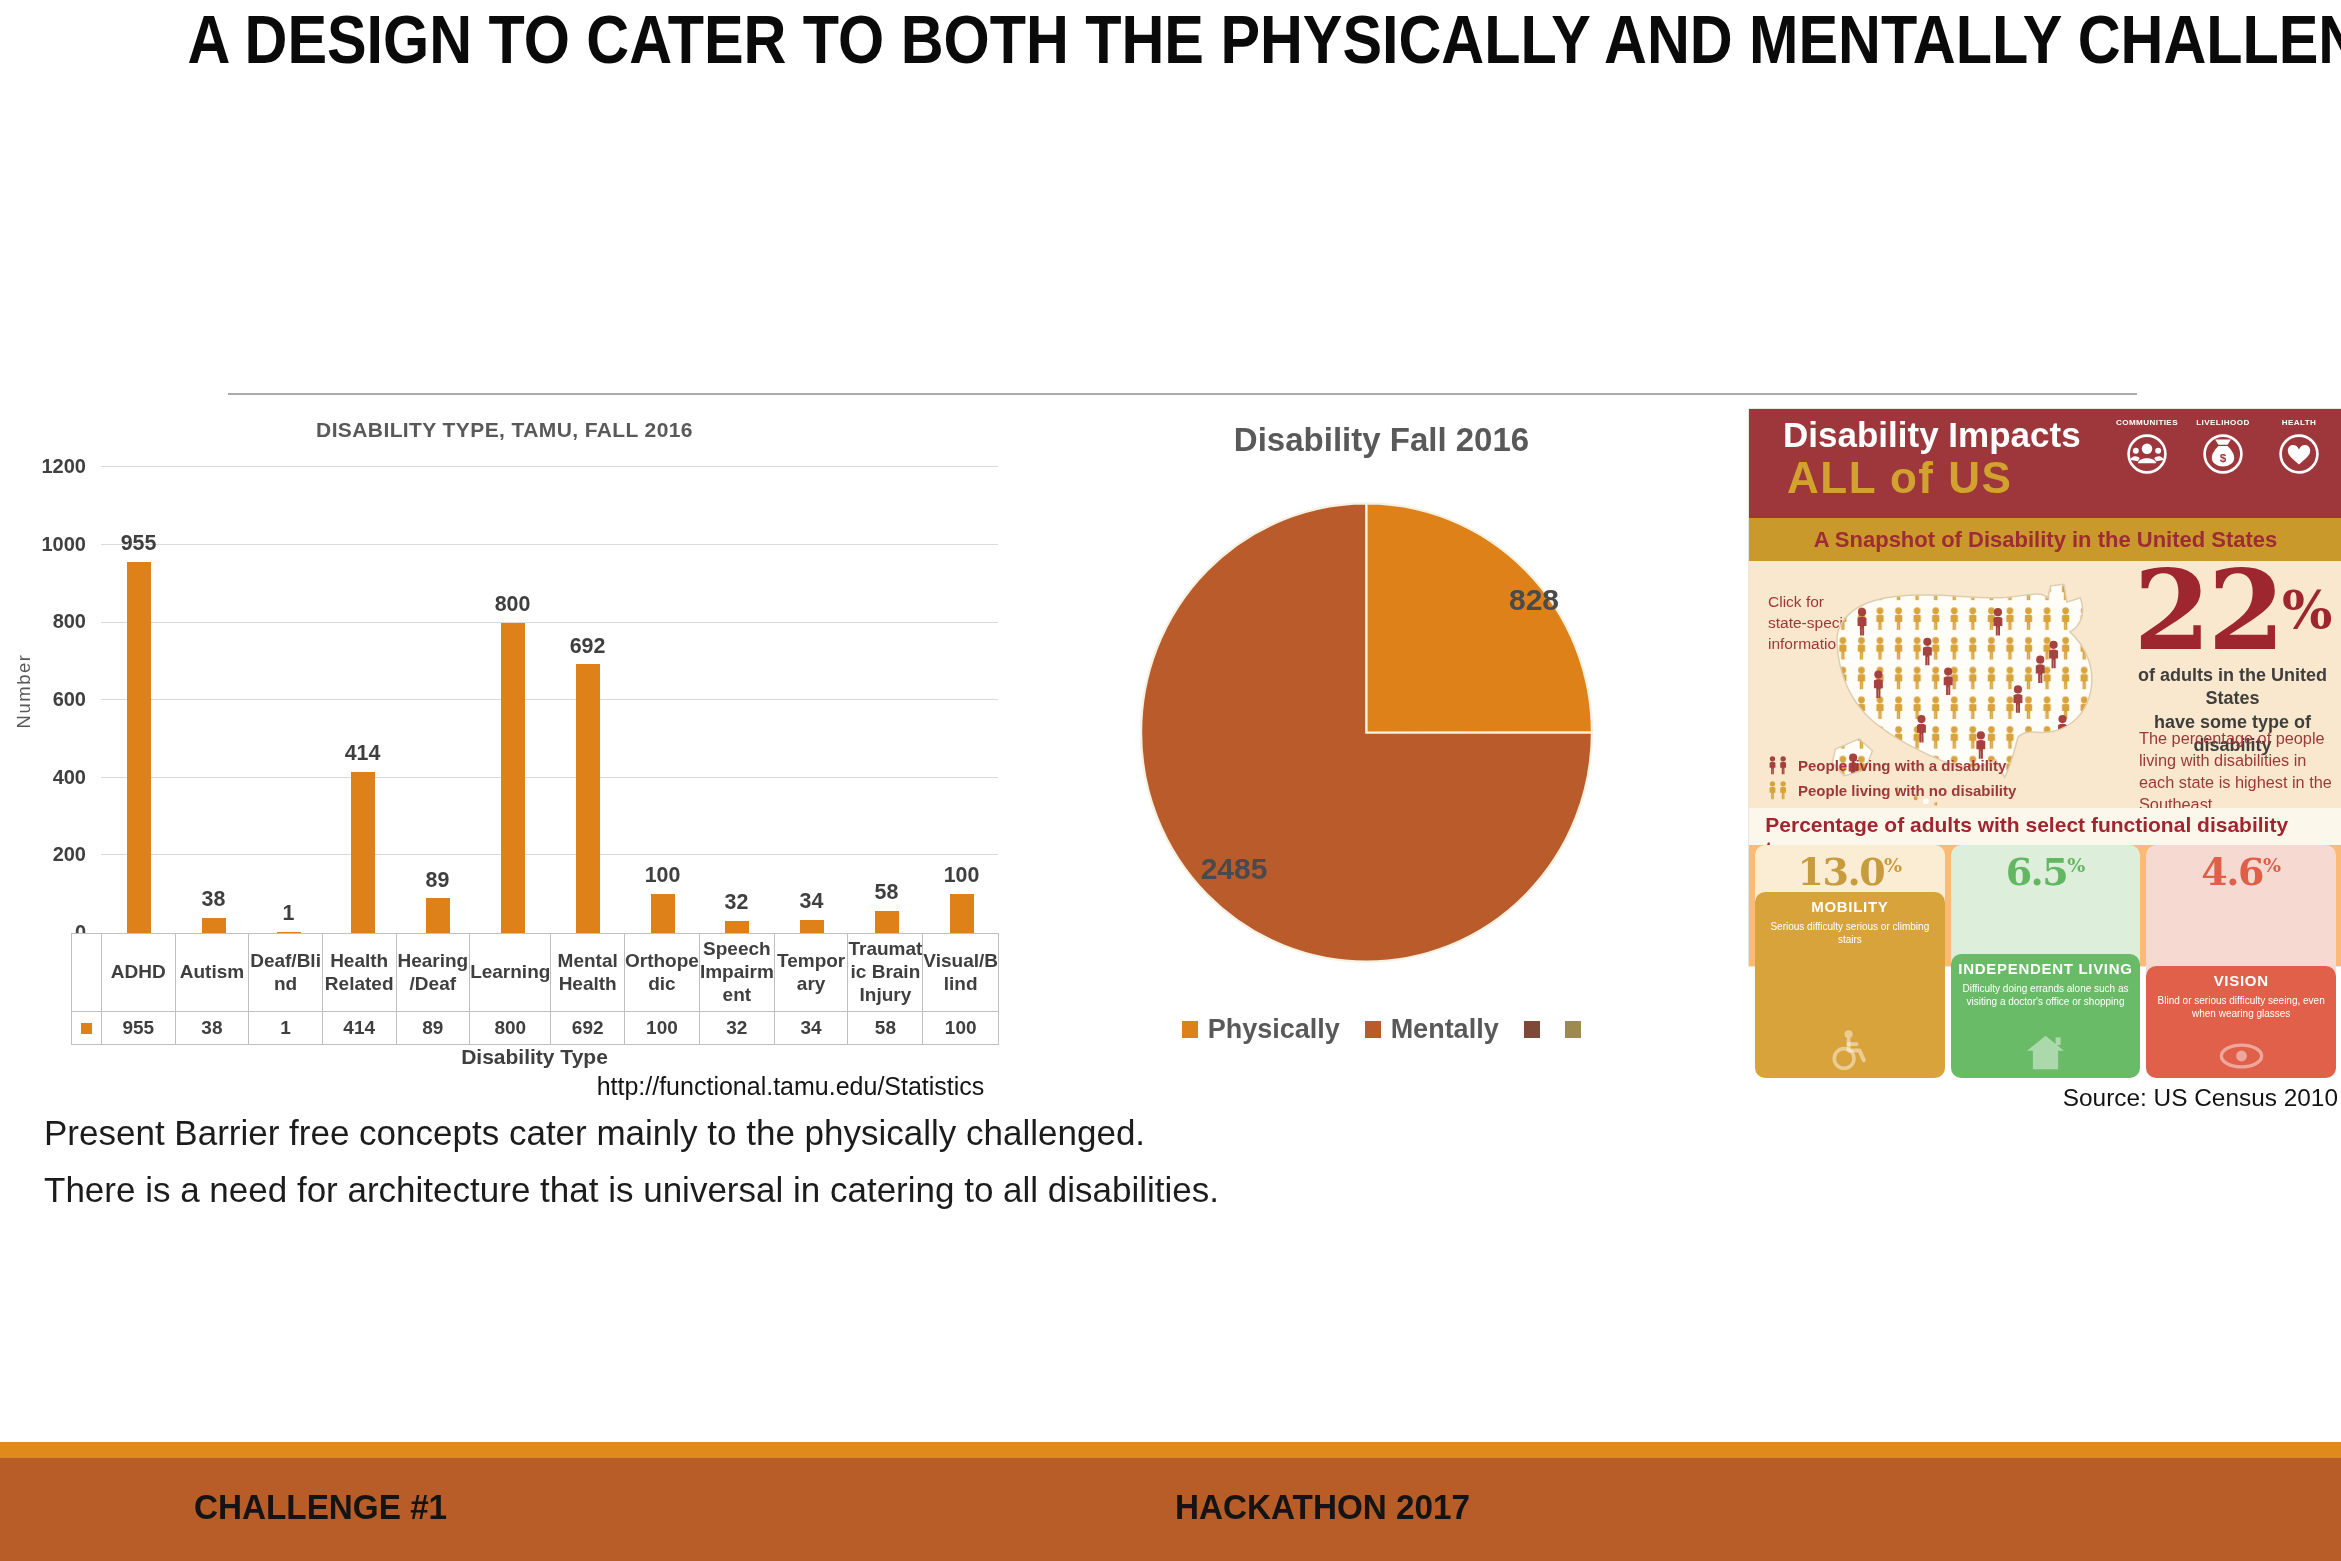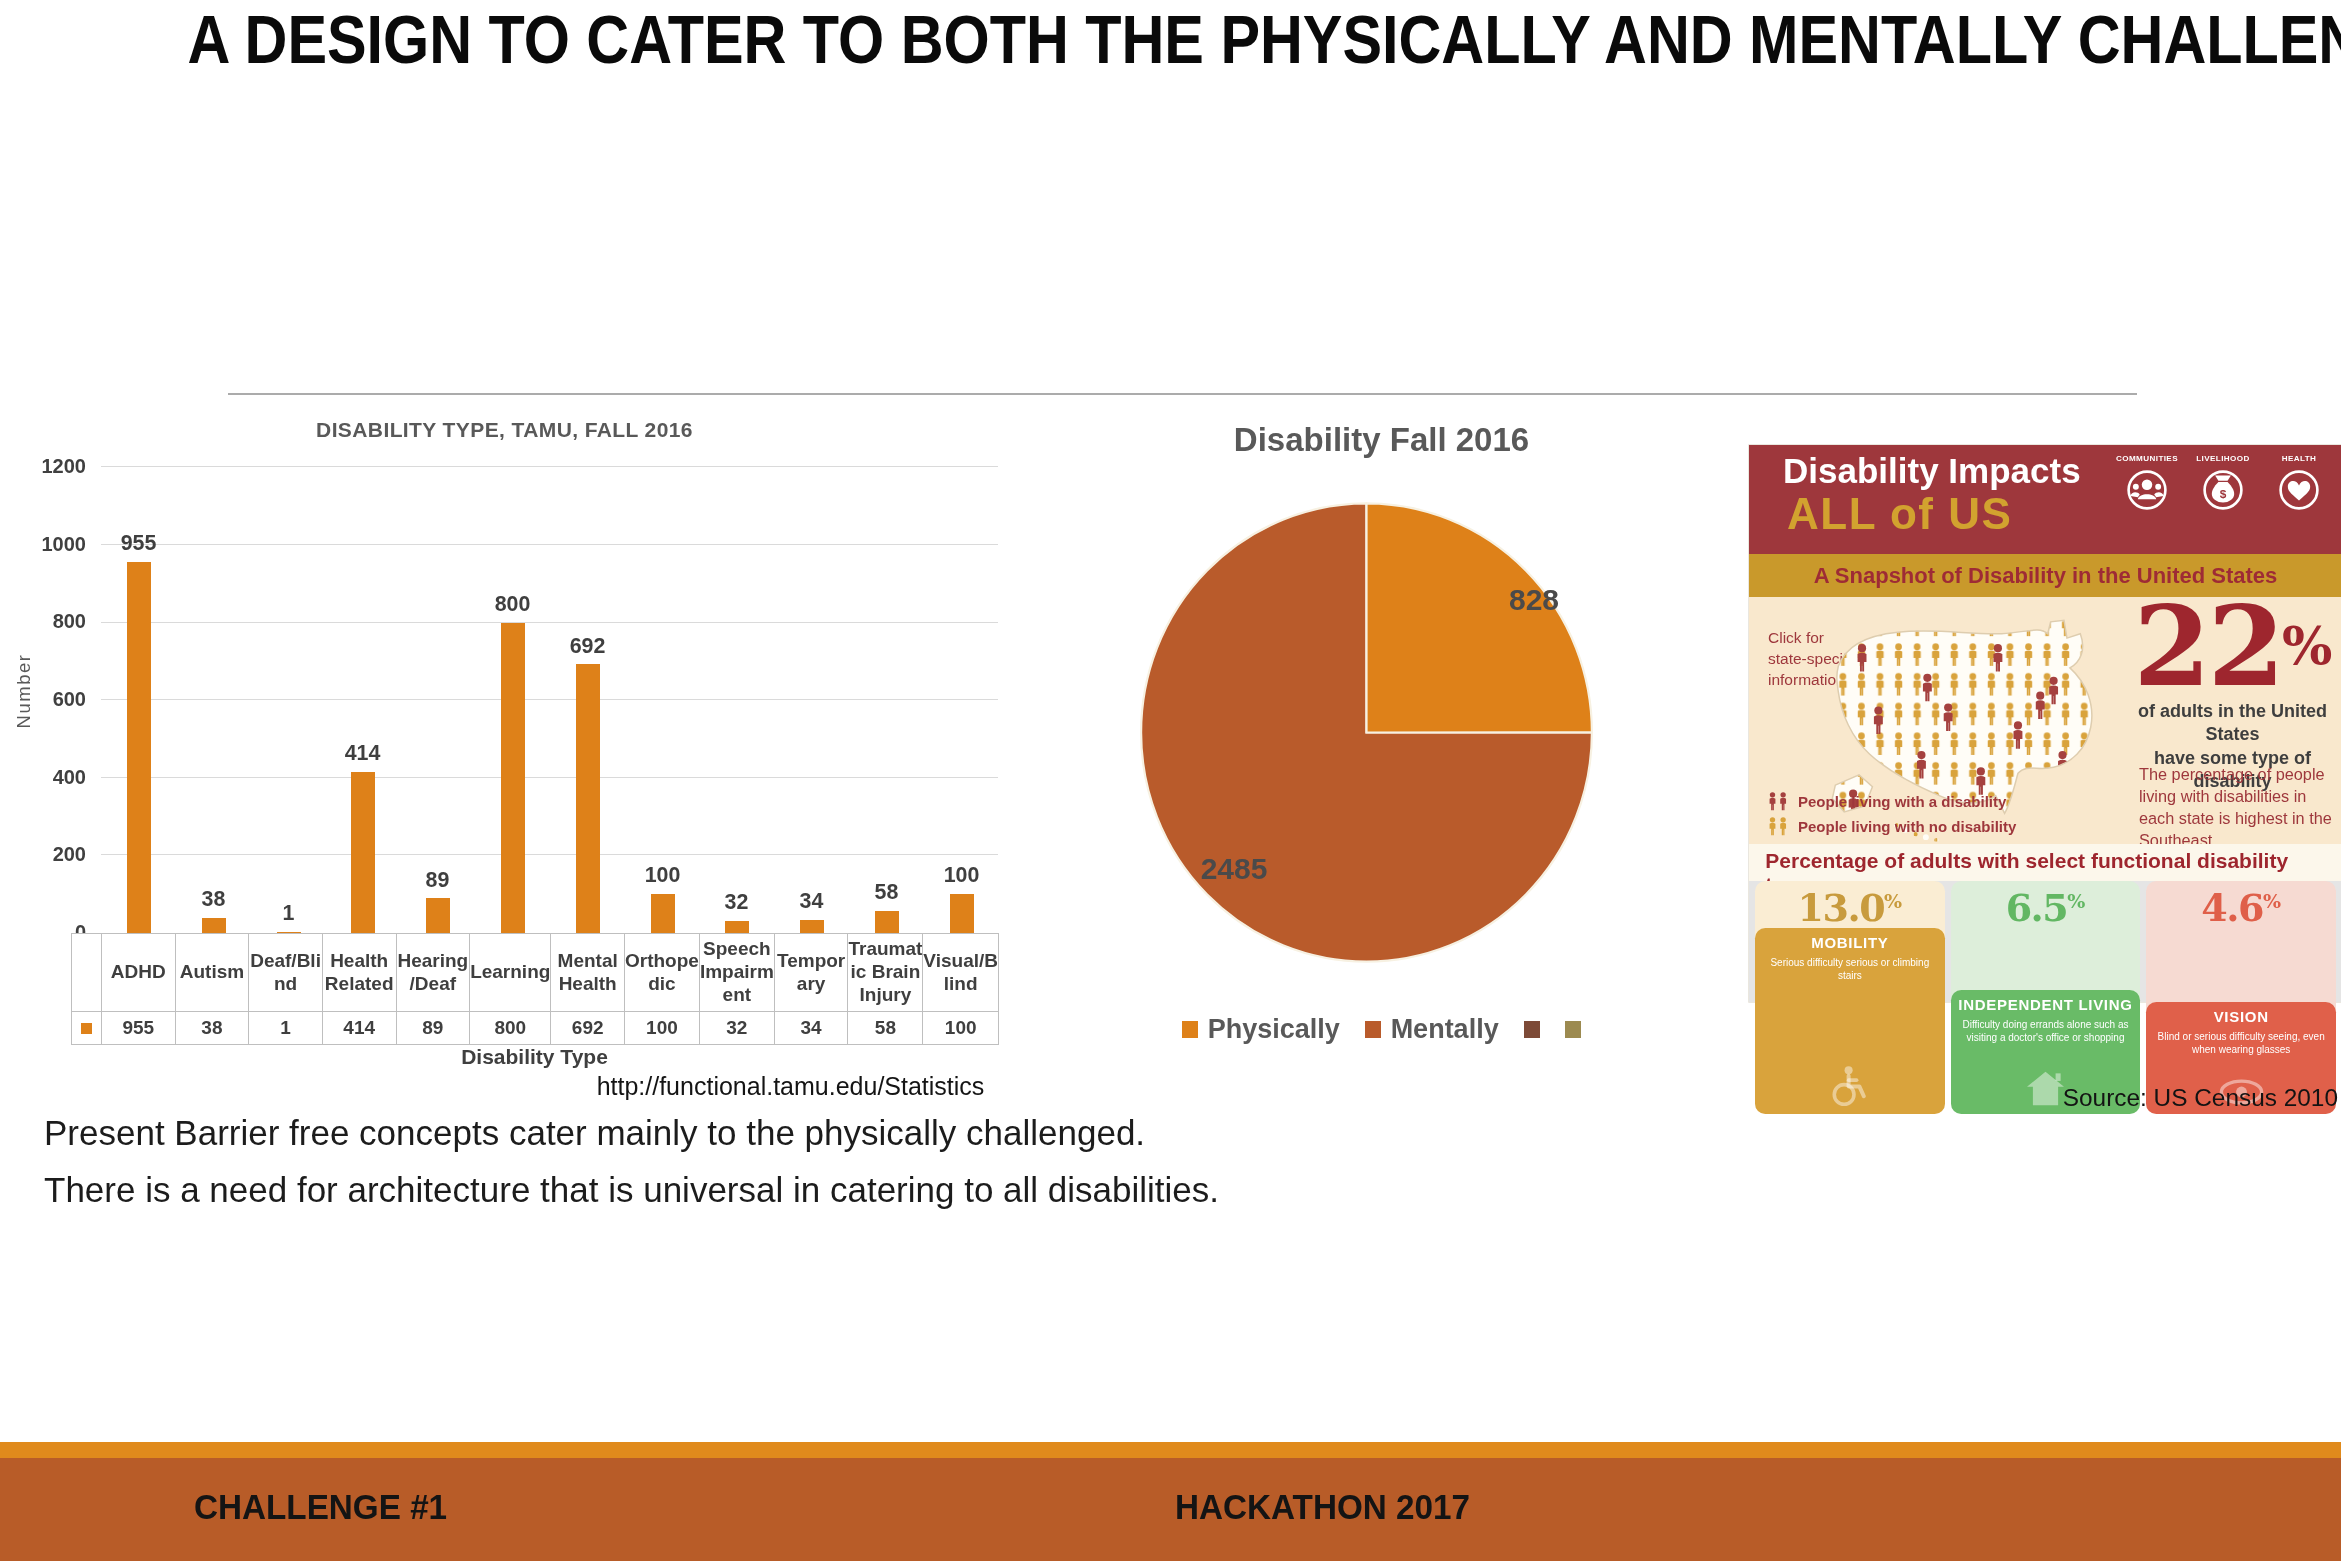--- a/index.html
+++ b/index.html
@@ -42,22 +42,22 @@
   .pie-title{position:absolute;left:1130px;top:421px;width:503px;text-align:center;
              font-weight:bold;font-size:33px;color:#595959;}
   #pie-svg{position:absolute;left:1130px;top:492px;}
   .pie-lab{position:absolute;font-weight:bold;font-size:30px;color:#4a4a4a;text-align:center;width:118px;}
   #pie-legend{position:absolute;left:1130px;top:1014px;width:503px;display:flex;
               justify-content:center;align-items:center;gap:25px;}
   #pie-legend .pl{display:flex;align-items:center;gap:9.6px;font-weight:bold;font-size:27px;color:#595959;}
   #pie-legend .sw{width:16.3px;height:16.3px;display:inline-block;}
 
   
-  .ig{position:absolute;left:1749px;top:409px;width:593px;height:557px;background:#e5e5e5;
-      box-shadow:0 0 0 0.7px #e2ddd2;margin-top:36px;}
+  .ig{position:absolute;left:1749px;top:409px;width:593px;height:557px;background:#fdba74;
+      box-shadow:0 0 0 0.7px #e2ddd2;}
   .ig-header{position:absolute;left:0;top:0;width:593px;height:109px;background:#9e373c;}
   .ig-t1{position:absolute;left:34px;top:6px;font-weight:bold;font-size:35px;color:#ffffff;}
   .ig-t2{position:absolute;left:38px;top:44px;font-weight:bold;font-size:44px;color:#d2a22f;letter-spacing:1.5px;}
   .ig-icongrp{position:absolute;top:9px;width:74px;text-align:center;}
   .ig-iconlab{font-weight:bold;font-size:8.1px;color:#ffffff;letter-spacing:0.4px;}
   .ig-icongrp svg{margin-top:4.4px;}
   .ig-gold{position:absolute;left:0;top:109px;width:593px;height:43px;background:#c9992b;
            text-align:center;line-height:43px;font-weight:bold;font-size:22px;color:#9e2b35;}
   .ig-cream{position:absolute;left:0;top:152px;width:593px;height:248px;background:#f9e8cd;}
   .ig-click{position:absolute;left:19px;top:183px;width:126px;font-size:15.5px;color:#9e373c;

